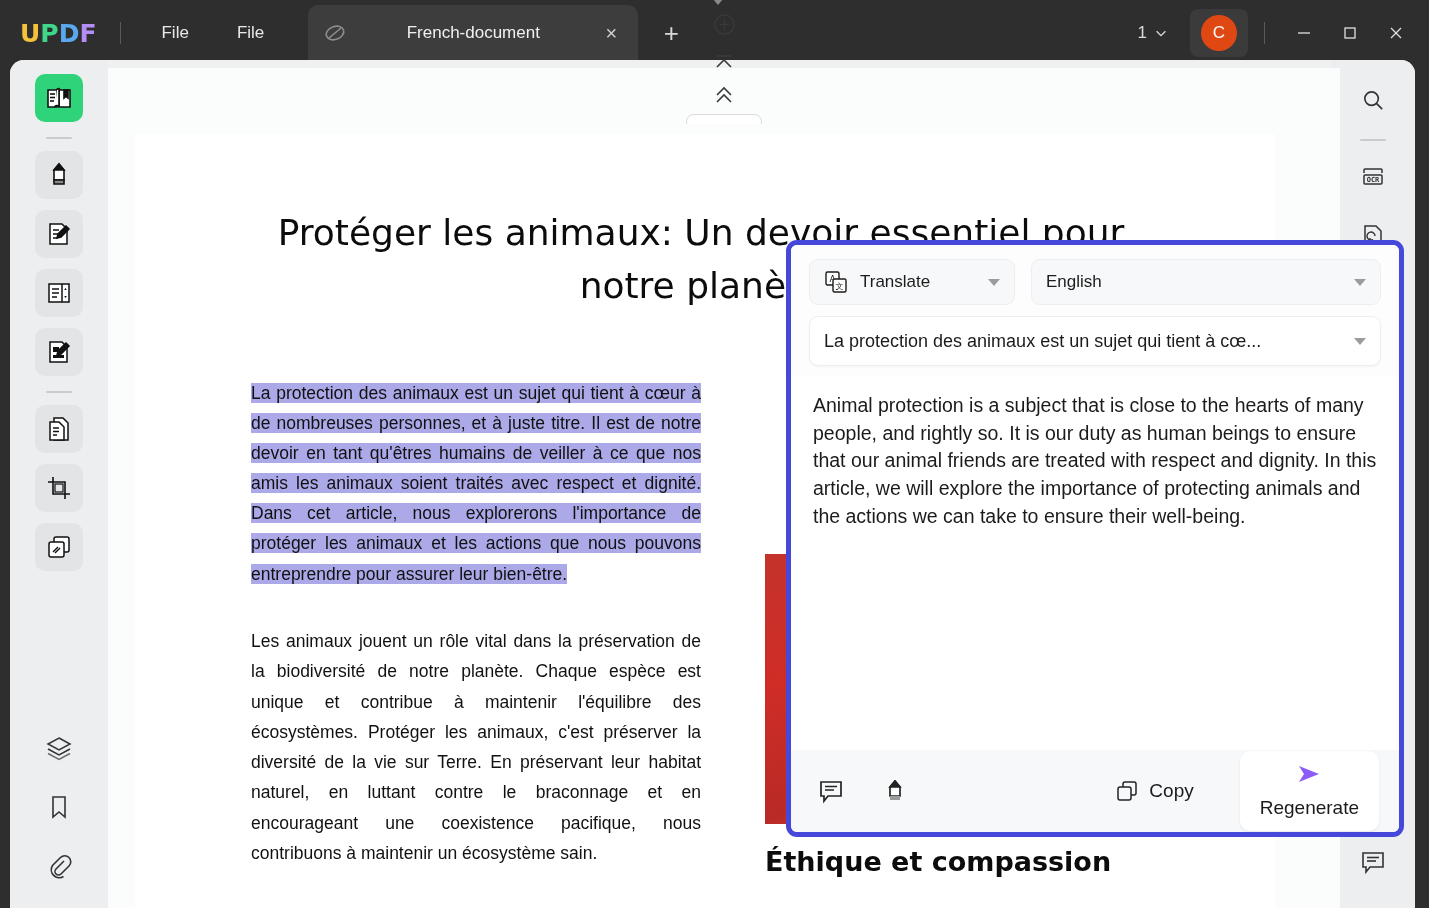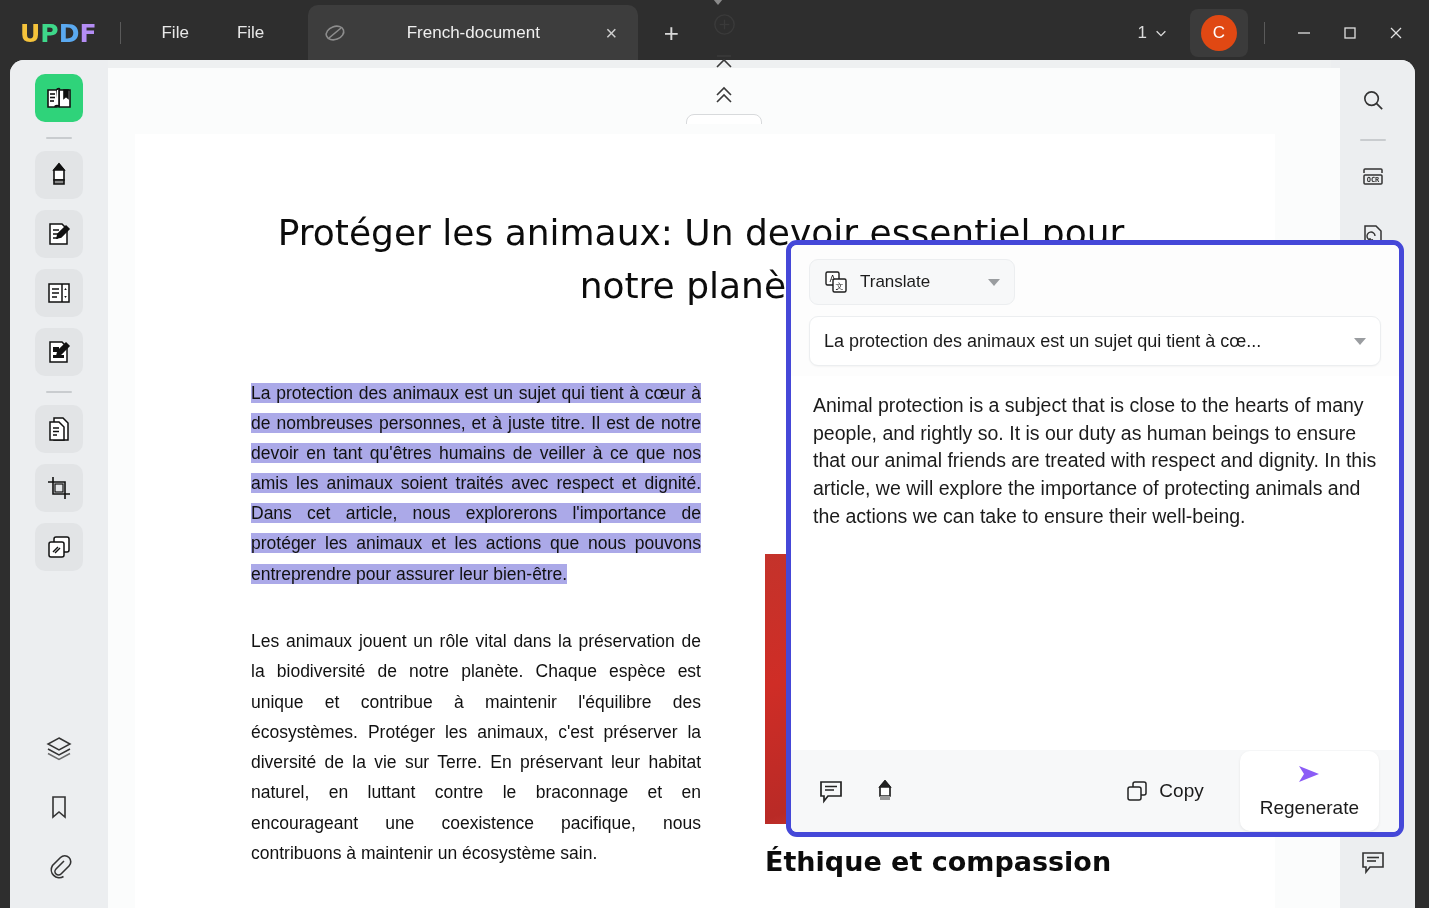--- a/index.html
+++ b/index.html
@@ -279,21 +279,21 @@
     font-size: 19.5px;
     line-height: 1.42;
     color: #1b1b1b;
     overflow: hidden;
   }
   .panel-foot {
     height: 82px;
     background: #f7f8f9;
     display: flex; align-items: center;
     padding: 0 20px;
-    gap: 14px;
+    gap: 24px;
     justify-content: center;
   }
   .foot-icon {
     width: 40px; height: 40px; border-radius: 7px;
     display: flex; align-items: center; justify-content: center;
     cursor: pointer; color: #232323;
   }
   .foot-spacer { flex: 1; }
   .copy-btn {
     display: flex; align-items: center; gap: 10px;
@@ -582,20 +582,24 @@
             <svg width="24" height="24" viewBox="0 0 24 24" fill="none" stroke="#1c1c1c" stroke-width="1.4">
               <rect x="2" y="2" width="13" height="13" rx="1.5" fill="#fff"></rect>
               <text x="8.5" y="12" font-size="9" text-anchor="middle" fill="#1c1c1c" stroke="none" font-family="DejaVu Sans, sans-serif">A</text>
               <rect x="9" y="9" width="13" height="13" rx="1.5" fill="#fff"></rect>
               <text x="15.5" y="19" font-size="8" text-anchor="middle" fill="#1c1c1c" stroke="none" font-family="DejaVu Sans, sans-serif">文</text>
             </svg>
           </span>
           <span>Translate</span>
           <span class="caret"></span>
         </div>
+        <div class="sel lang">
+          <span>English</span>
+          <span class="caret"></span>
+        </div>
       </div>
       <div class="src-box">
         <span class="txt">La protection des animaux est un sujet qui tient à cœ...</span>
         <span class="caret" style="width:0;height:0;border-left:6px solid transparent;border-right:6px solid transparent;border-top:7px solid #9a9da0;"></span>
       </div>
     </div>
 
     <div class="panel-result">Animal protection is a subject that is close to the hearts of many people, and rightly so. It is our duty as human beings to ensure that our animal friends are treated with respect and dignity. In this article, we will explore the importance of protecting animals and the actions we can take to ensure their well-being.</div>
 
     <div class="panel-foot">

